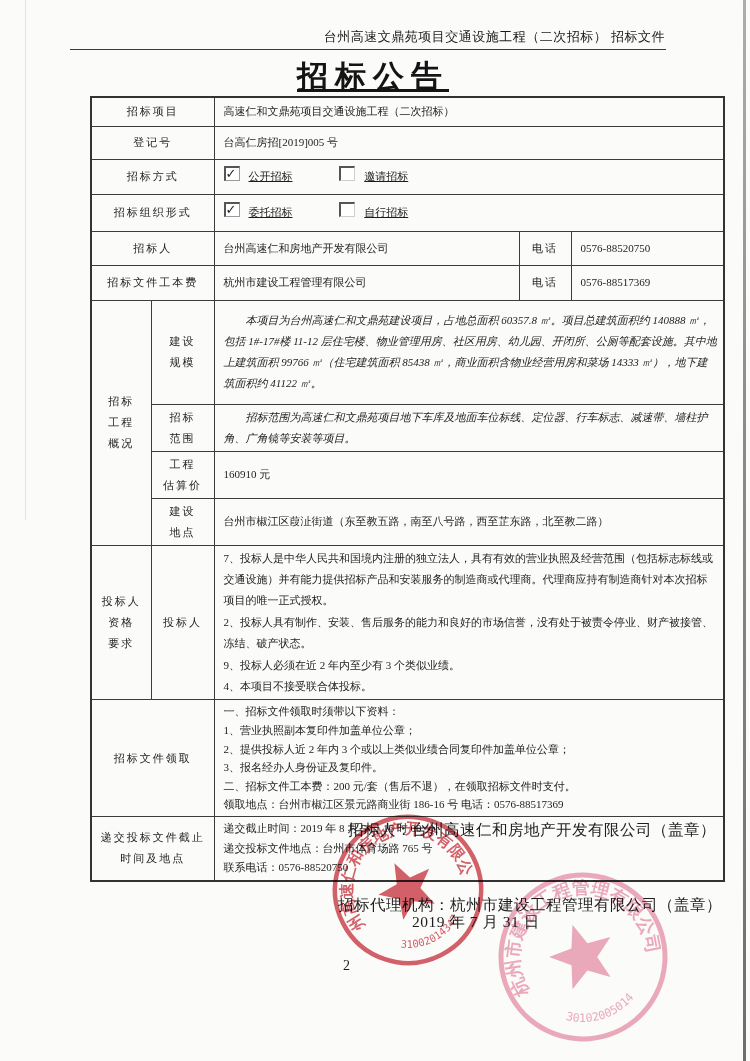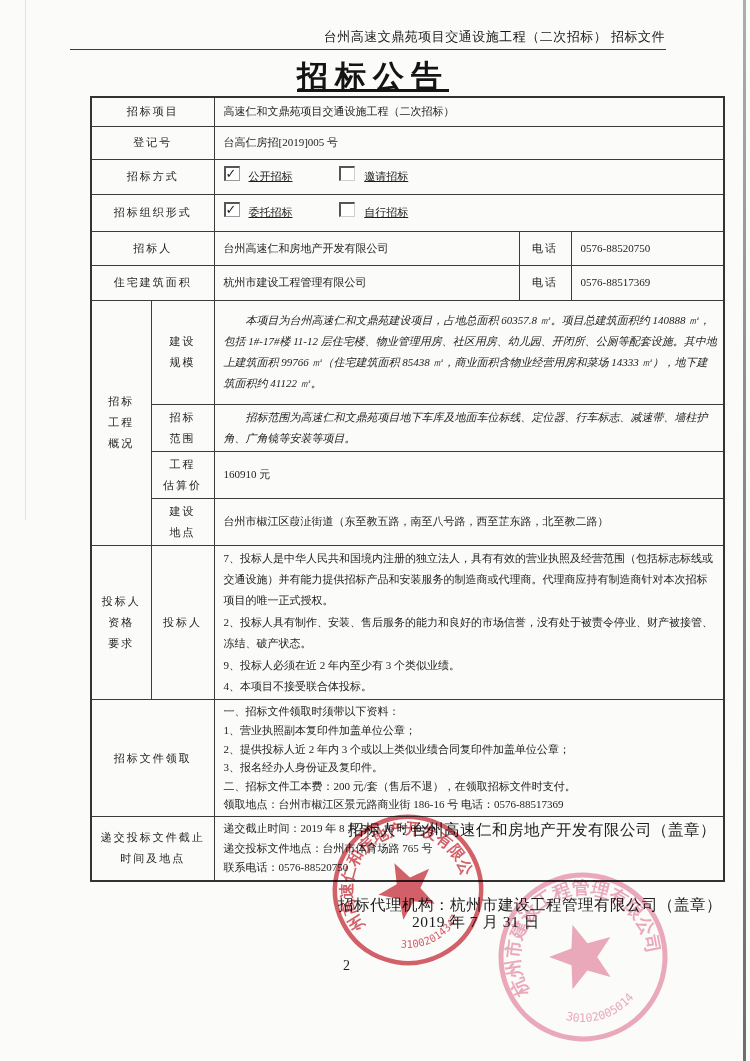--- a/index.html
+++ b/index.html
@@ -89,21 +89,21 @@
           <span class="cb unchecked"></span><span class="cb-label">自行招标</span>
         </td>
       </tr>
       <tr style="height:34px">
         <td class="lbl" colspan="2">招标人</td>
         <td class="val">台州高速仁和房地产开发有限公司</td>
         <td class="lbl">电话</td>
         <td class="val">0576-88520750</td>
       </tr>
       <tr style="height:35px">
-        <td class="lbl" colspan="2">住宅建筑面积</td>
+        <td class="lbl" colspan="2">招标文件工本费</td>
         <td class="val">杭州市建设工程管理有限公司</td>
         <td class="lbl">电话</td>
         <td class="val">0576-88517369</td>
       </tr>
       <tr style="height:104px">
         <td class="lbl" rowspan="4">招标
 工程
 概况</td>
         <td class="lbl">建设
 规模</td>

